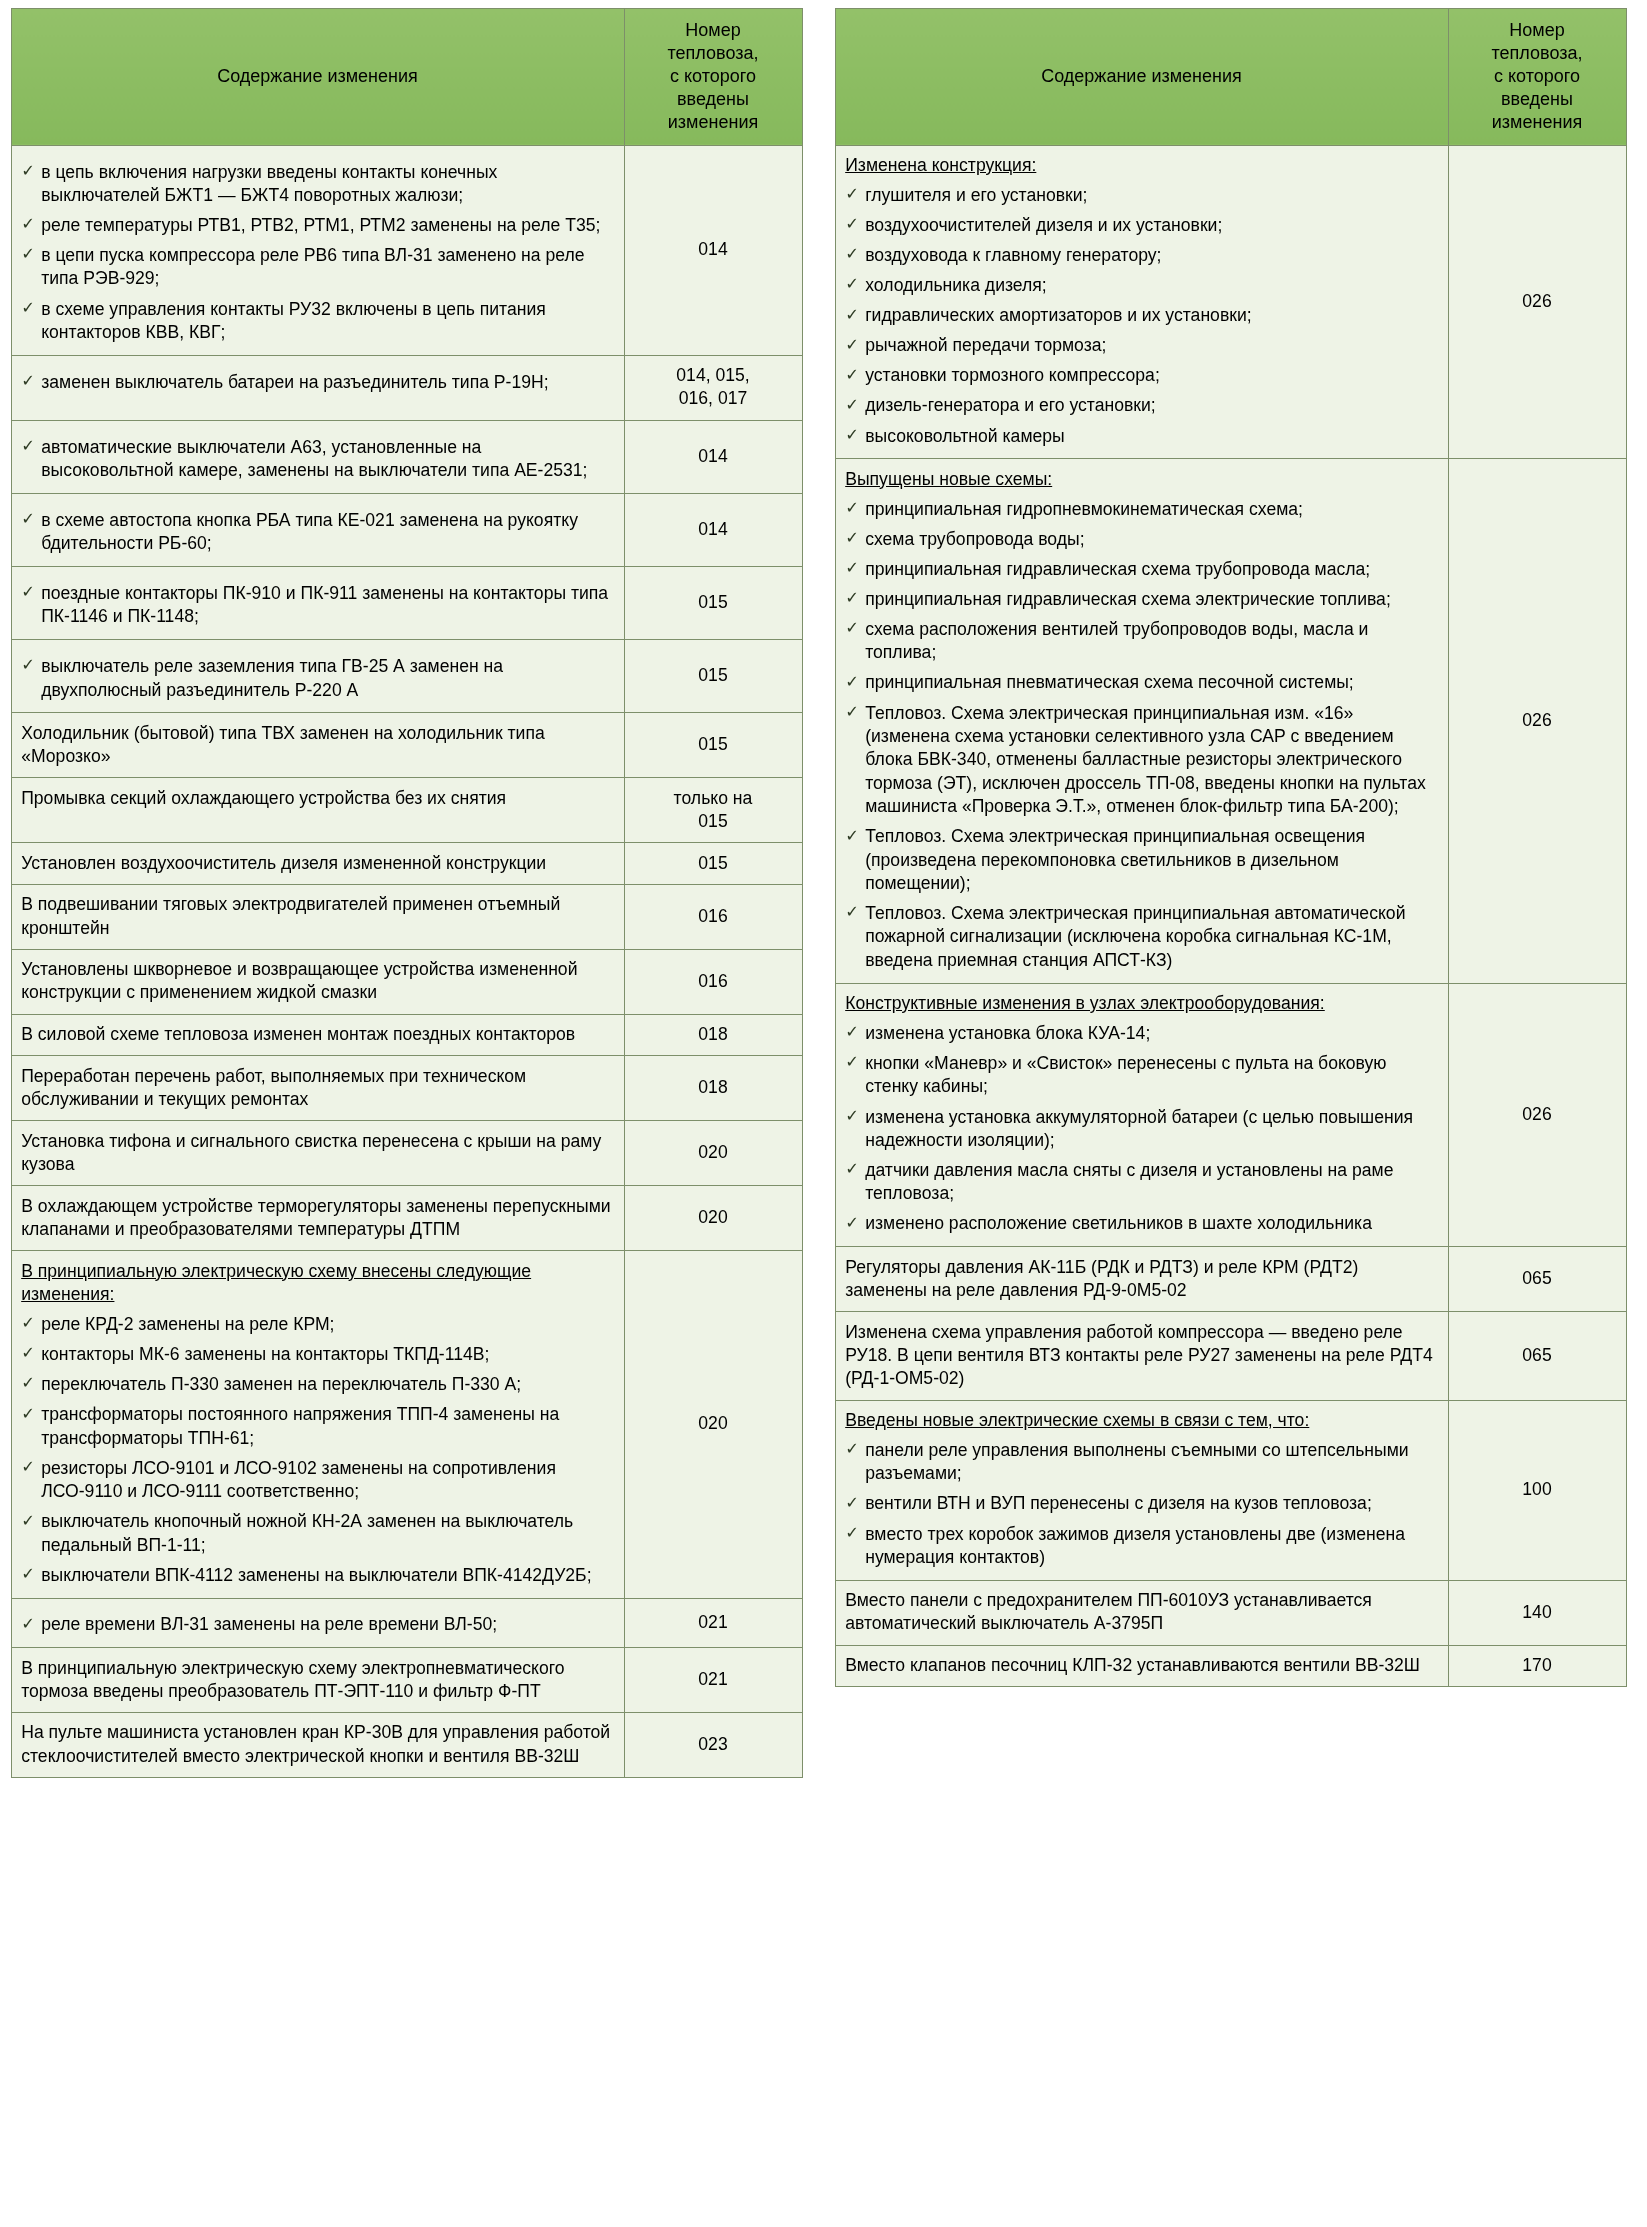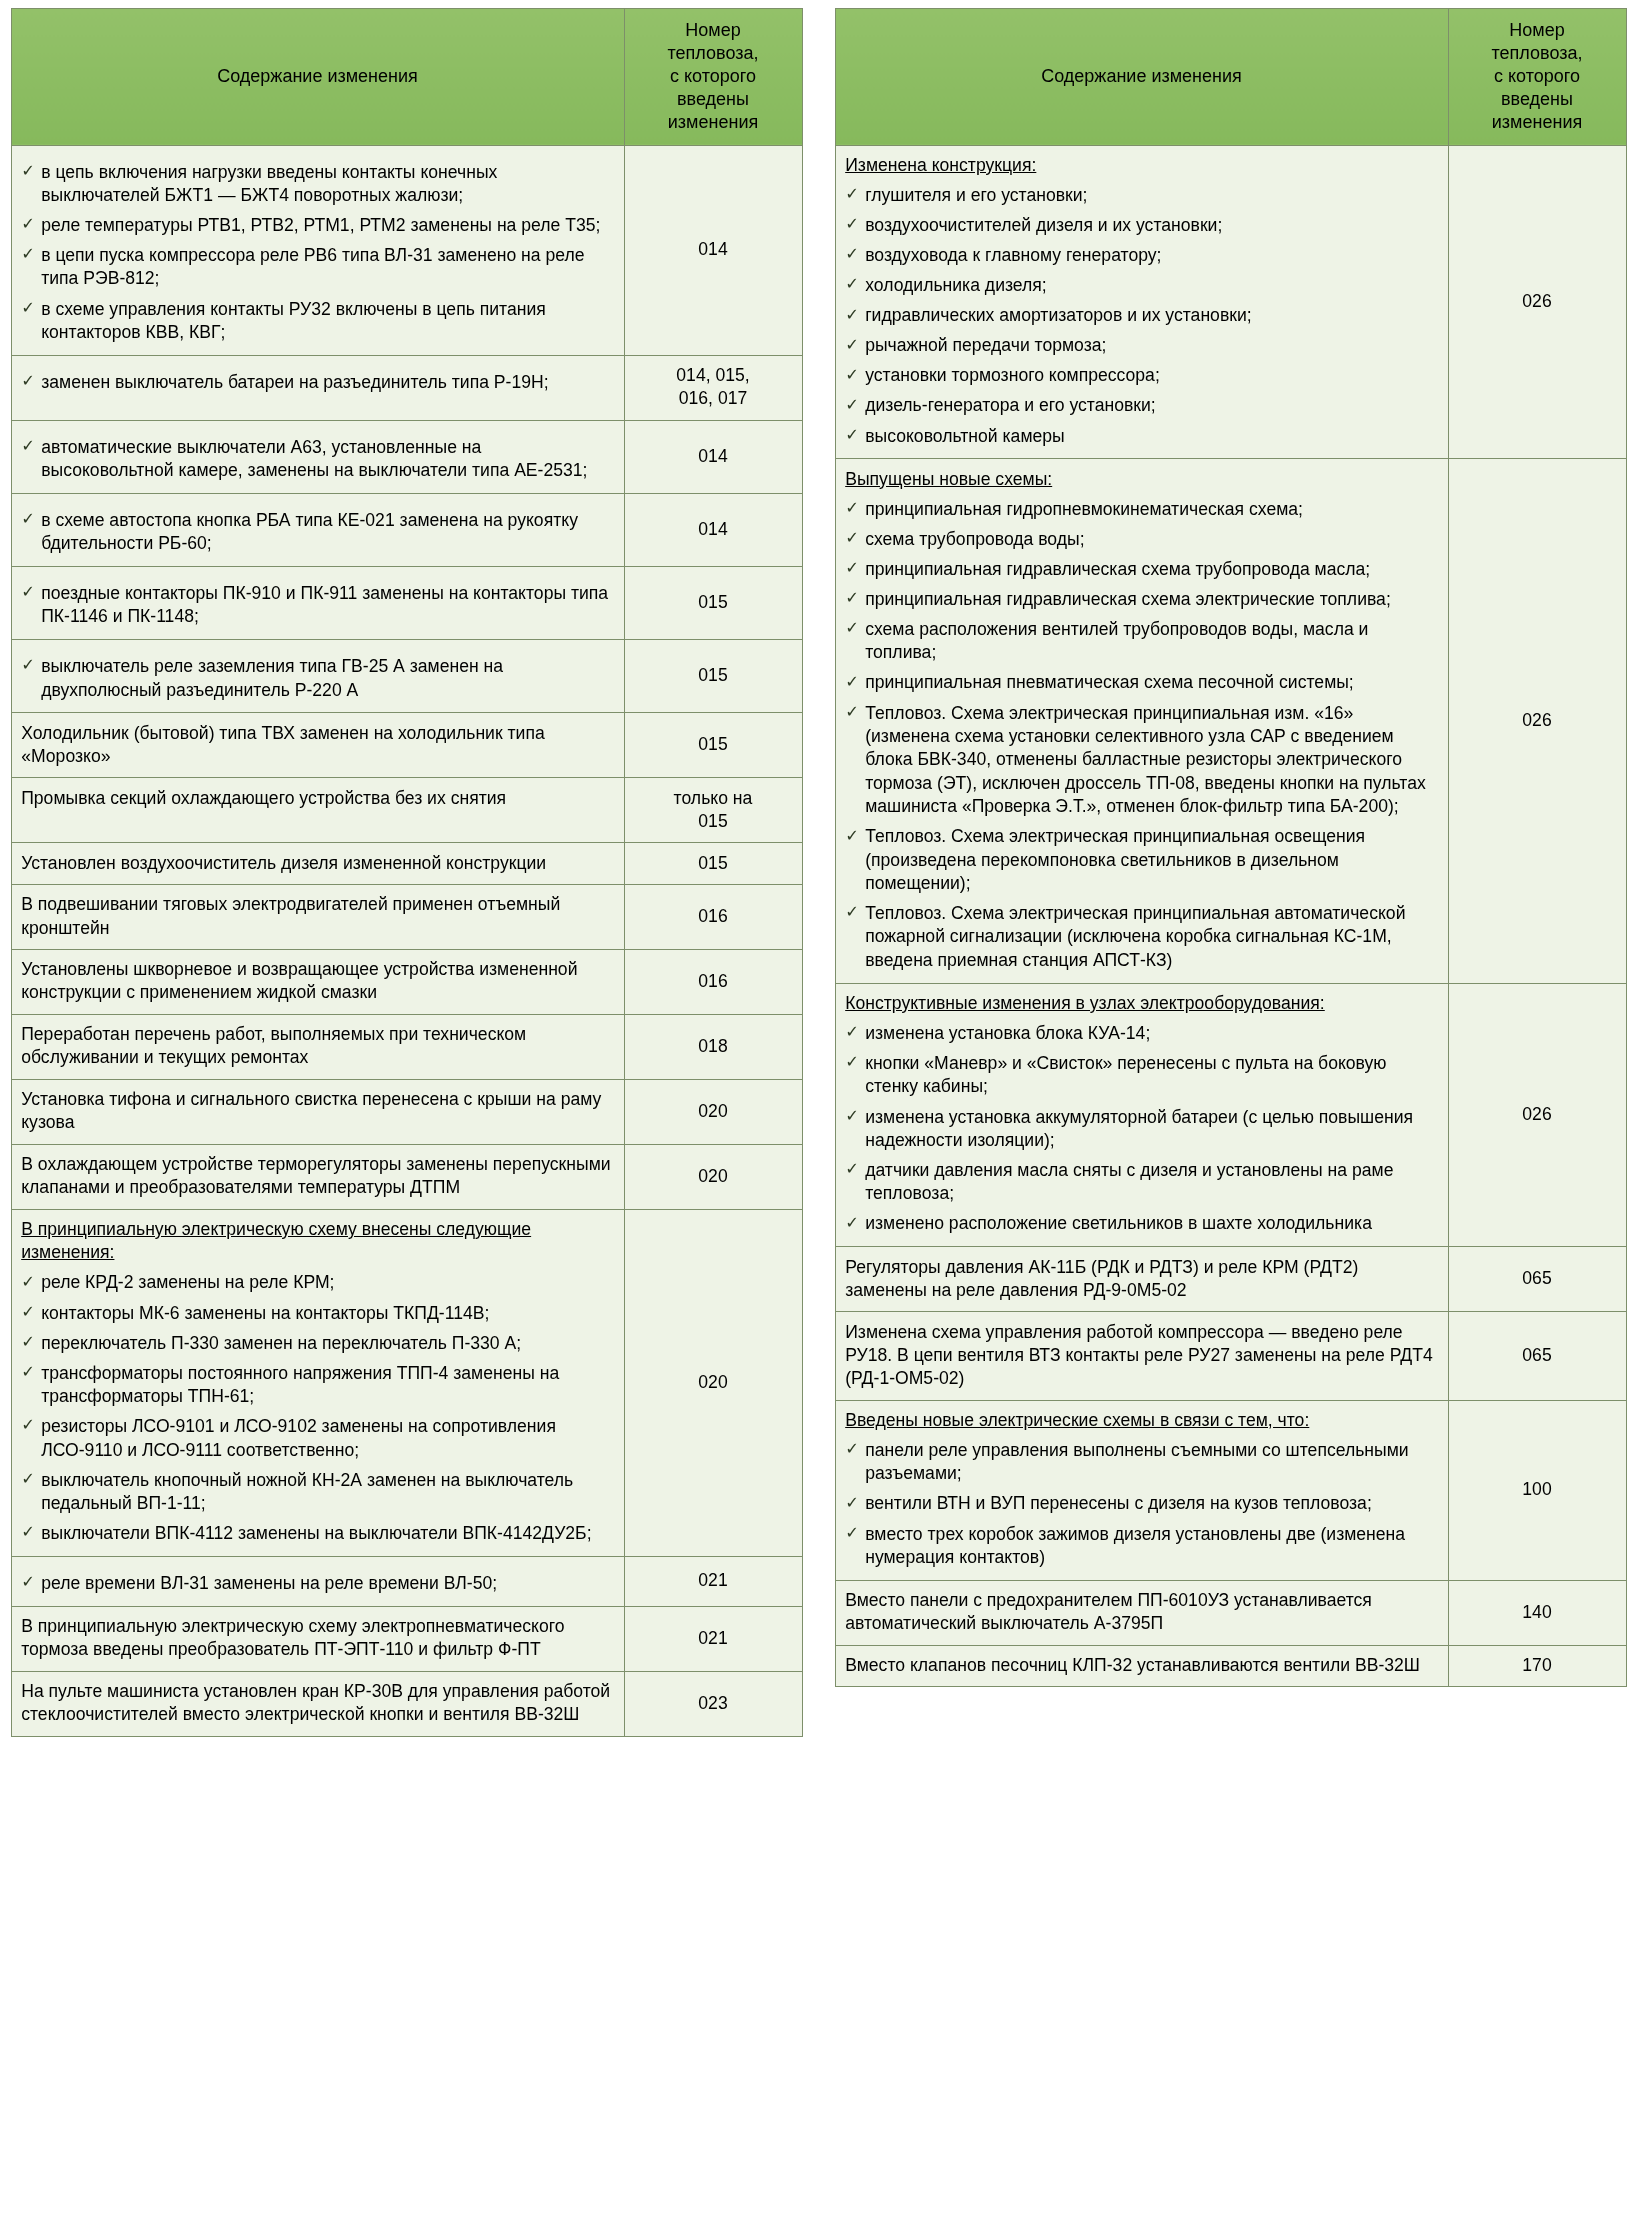--- a/index.html
+++ b/index.html
@@ -113,21 +113,21 @@
 введены
 изменения</th>
           </tr>
         </thead>
         <tbody id="left-body">
             <tr>
               <td>
                 <ul class="ticks">
                   <li><span class="tick">✓</span><span>в цепь включения нагрузки введены контакты конечных выключателей БЖТ1 — БЖТ4 поворотных жалюзи;</span></li>
                   <li><span class="tick">✓</span><span>реле температуры РТВ1, РТВ2, РТМ1, РТМ2 заменены на реле Т35;</span></li>
-                  <li><span class="tick">✓</span><span>в цепи пуска компрессора реле РВ6 типа ВЛ-31 заменено на реле типа РЭВ-812;</span></li>
+                  <li><span class="tick">✓</span><span>в цепи пуска компрессора реле РВ6 типа ВЛ-31 заменено на реле типа РЭВ-929;</span></li>
                   <li><span class="tick">✓</span><span>в схеме управления контакты РУ32 включены в цепь питания контакторов КВВ, КВГ;</span></li>
                 </ul>
               </td>
               <td class="num">014</td>
             </tr>
             <tr>
               <td>
                 <ul class="ticks">
                   <li><span class="tick">✓</span><span>заменен выключатель батареи на разъединитель типа Р-19Н;</span></li>
                 </ul>
@@ -190,20 +190,26 @@
               <td>
                 <div class="plain">В подвешивании тяговых электродвигателей применен отъемный кронштейн</div>
               </td>
               <td class="num">016</td>
             </tr>
             <tr>
               <td>
                 <div class="plain">Установлены шкворневое и возвращающее устройства измененной конструкции с применением жидкой смазки</div>
               </td>
               <td class="num">016</td>
+            </tr>
+            <tr>
+              <td>
+                <div class="plain">В силовой схеме тепловоза изменен монтаж поездных контакторов</div>
+              </td>
+              <td class="num">018</td>
             </tr>
             <tr>
               <td>
                 <div class="plain">Переработан перечень работ, выполняемых при техническом обслуживании и текущих ремонтах</div>
               </td>
               <td class="num">018</td>
             </tr>
             <tr>
               <td>
                 <div class="plain">Установка тифона и сигнального свистка перенесена с крыши на раму кузова</div>

